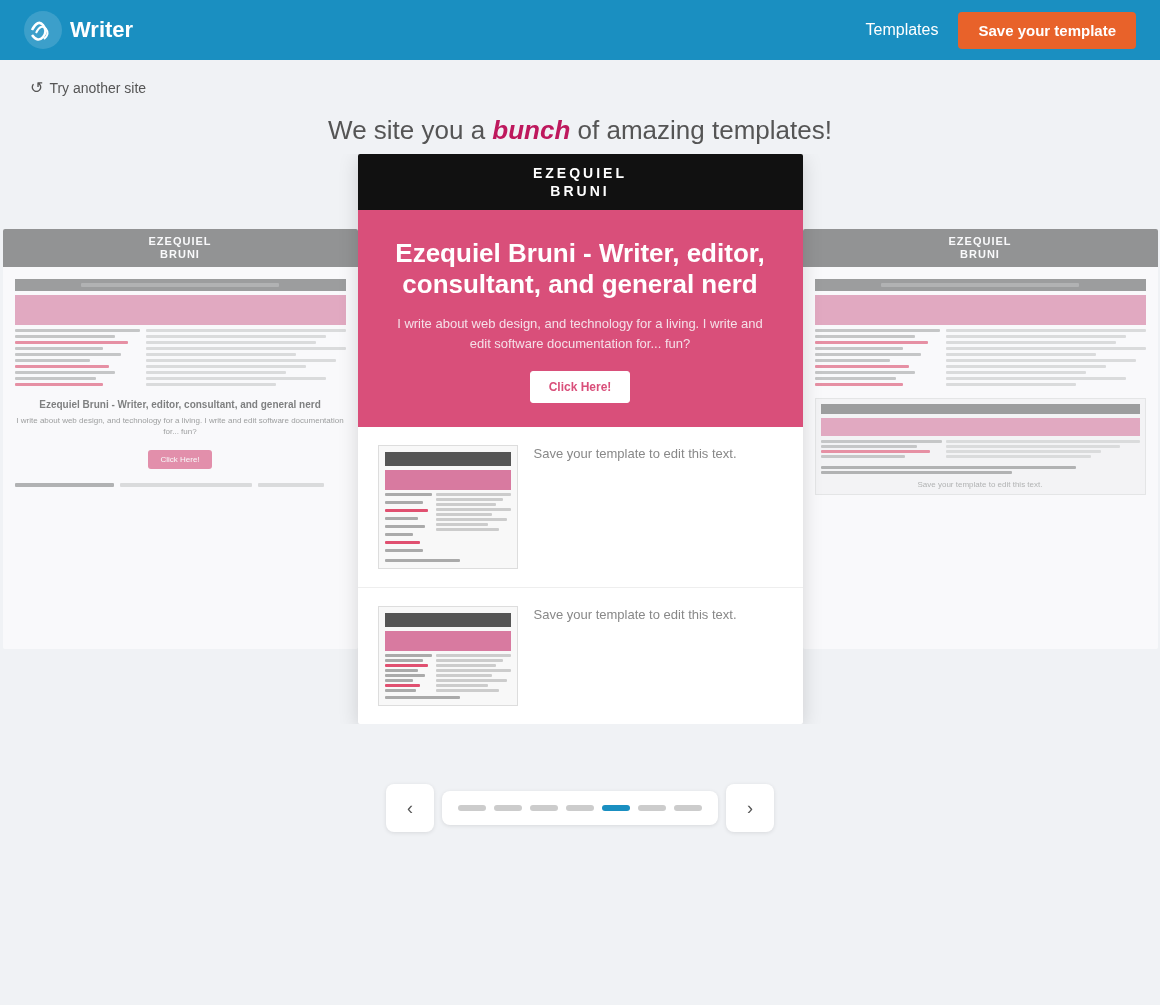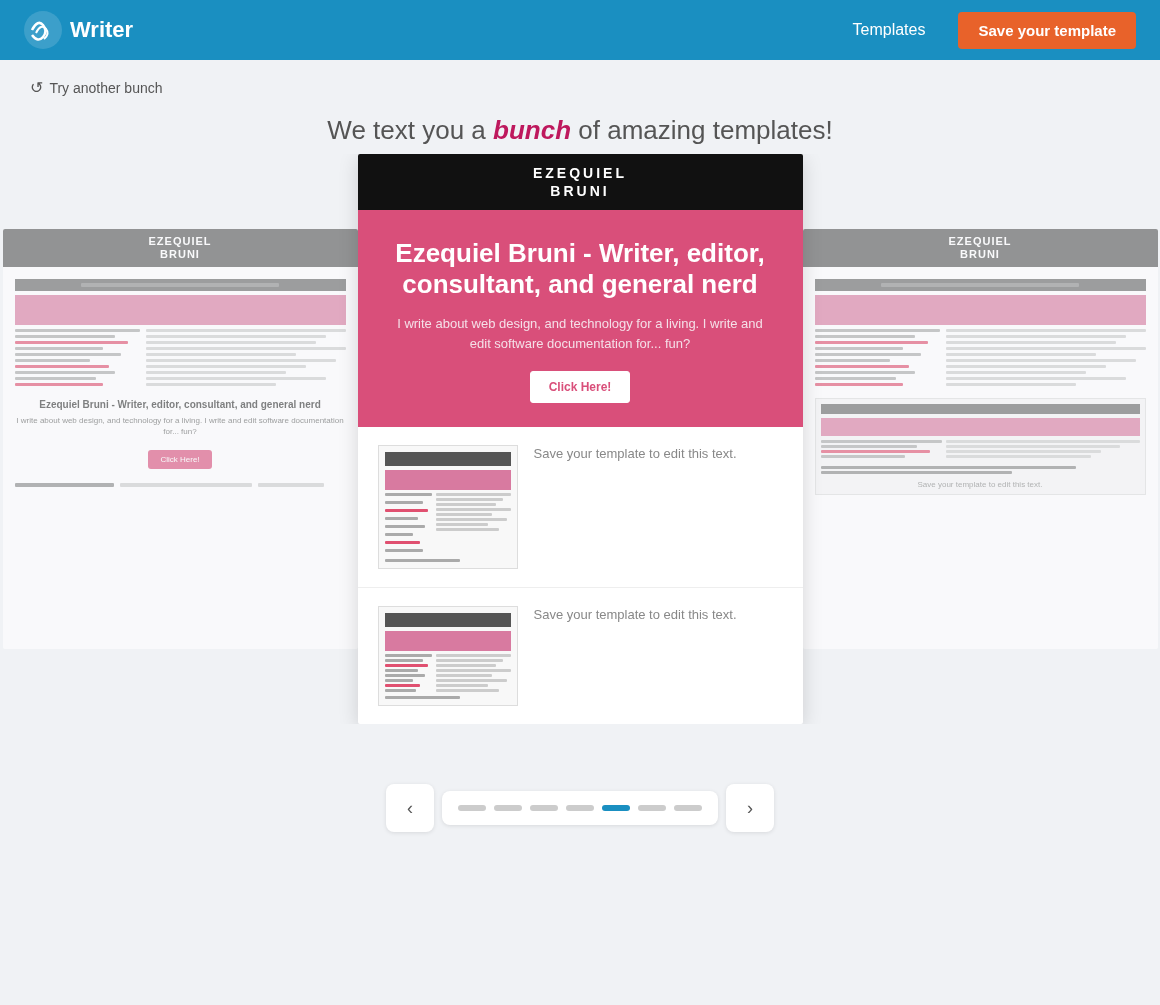--- a/index.html
+++ b/index.html
@@ -47,21 +47,20 @@
     }
     .save-btn {
       background: #e8622a;
       color: white;
       border: none;
       border-radius: 4px;
       padding: 10px 20px;
       font-size: 15px;
       font-weight: 600;
       cursor: pointer;
-      margin-left: 13px;
     }
 
     
     .sub-header {
       padding: 18px 30px;
     }
     .try-another {
       display: flex;
       align-items: center;
       gap: 6px;
@@ -327,27 +326,27 @@
   </div>
   <div class="header-right">
     <a class="templates-link">Templates</a>
     <button class="save-btn">Save your template</button>
   </div>
 </header>
 
 <div class="sub-header">
   <div class="try-another">
     <span class="try-another-icon">↺</span>
-    <span>Try another bunch</span>
+    <span>Try another site</span>
   </div>
 </div>
 
 <div class="main-content">
   <div class="headline">
-    <span>We text you a </span><span class="headline-bold">bunch</span><span> of amazing templates!</span>
+    <span>We site you a </span><span class="headline-bold">bunch</span><span> of amazing templates!</span>
   </div>
 
   <div class="carousel-container">
 
     <div class="side-card">
       <div class="side-card-header">
         <div class="side-card-header-text">
           <span>EZEQUIEL</span><br>
           <span>BRUNI</span>
         </div>

